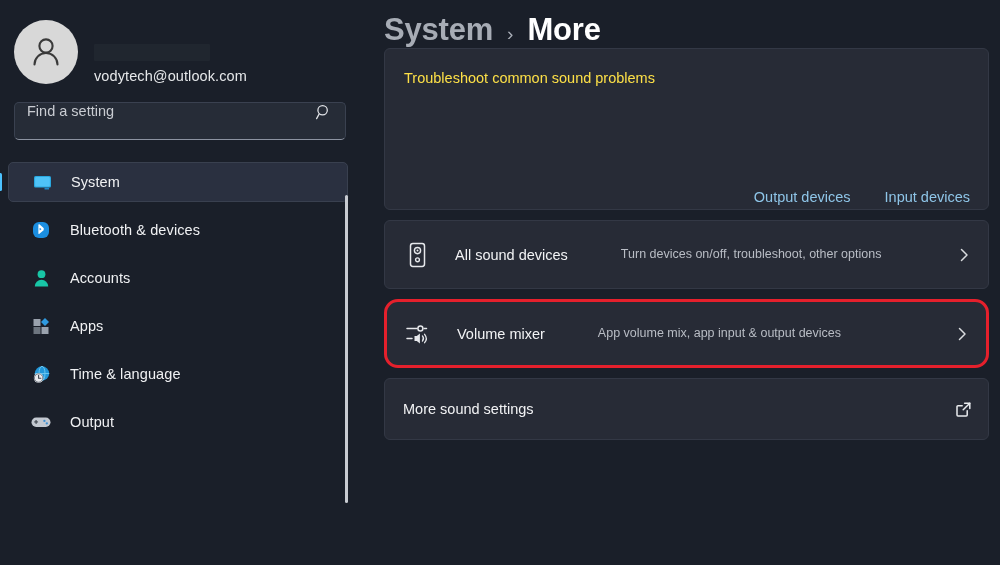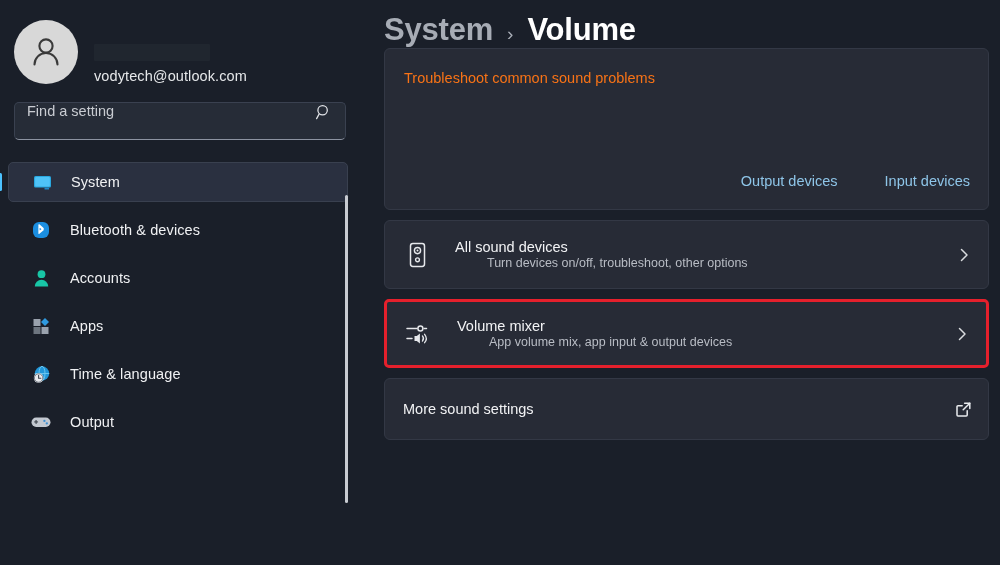--- a/index.html
+++ b/index.html
@@ -106,43 +106,43 @@
   }
 
   .card {
     background: #272b36;
     border: 1px solid #333845;
     border-radius: 6px;
     margin-bottom: 10px;
     width: 605px;
   }
   .card-troubleshoot { height: 162px; position: relative; }
-  .ts-title { font-size: 14.5px; color: #f97316; padding: 21px 0 0 19px; }
+  .ts-title { font-size: 14.5px; color: #fde047; padding: 21px 0 0 19px; }
   .ts-links {
-    position: absolute; right: 18px; bottom: 20px;
-    display: flex; gap: 47px;
+    position: absolute; right: 18px; bottom: 4px;
+    display: flex; gap: 34px;
   }
   .ts-link { font-size: 14.5px; color: #8ec5e8; cursor: pointer; }
 
   .row {
     display: flex; align-items: center;
     height: 67px;
     padding: 0 16px 0 18px;
     position: relative;
   }
   .row-icon { width: 28px; height: 30px; flex: 0 0 28px; display: flex; align-items: center; justify-content: center; margin-right: 24px; }
-  .row-text { flex: 1; display: flex; flex-direction: column; gap: 1px; }
+  .row-text { flex: 1; display: flex; gap: 21px; }
   .row-title { font-size: 14.5px; color: #f2f3f5; }
   .row-sub { font-size: 12.5px; color: #b9bdc5; margin-left: 32px; }
   .row-chevron { width: 16px; height: 16px; flex: 0 0 16px; opacity: .92; }
   .row-external { width: 17px; height: 17px; flex: 0 0 17px; }
 
   .card-highlight {
     border: 3px solid #e5202c;
-    border-radius: 5px;
+    border-radius: 14px;
   }
   .card-highlight .row { height: 63px; }
   .card-more .row { height: 60px; }
 </style>
 </head>
 <body>
 
 <div class="app">
 
   <div class="sidebar">
@@ -248,21 +248,21 @@
     </div>
 
     <div class="sb-scroll"></div>
   </div>
 
   <div class="content">
 
     <div class="breadcrumb">
       <span class="bc-parent">System</span>
       <span class="bc-sep">›</span>
-      <span class="bc-current">Volume</span>
+      <span class="bc-current">More</span>
     </div>
 
 
     <div class="card card-troubleshoot">
       <div class="ts-title">Troubleshoot common sound problems</div>
       <div class="ts-links">
         <span class="ts-link">Output devices</span>
         <span class="ts-link">Input devices</span>
       </div>
     </div>

